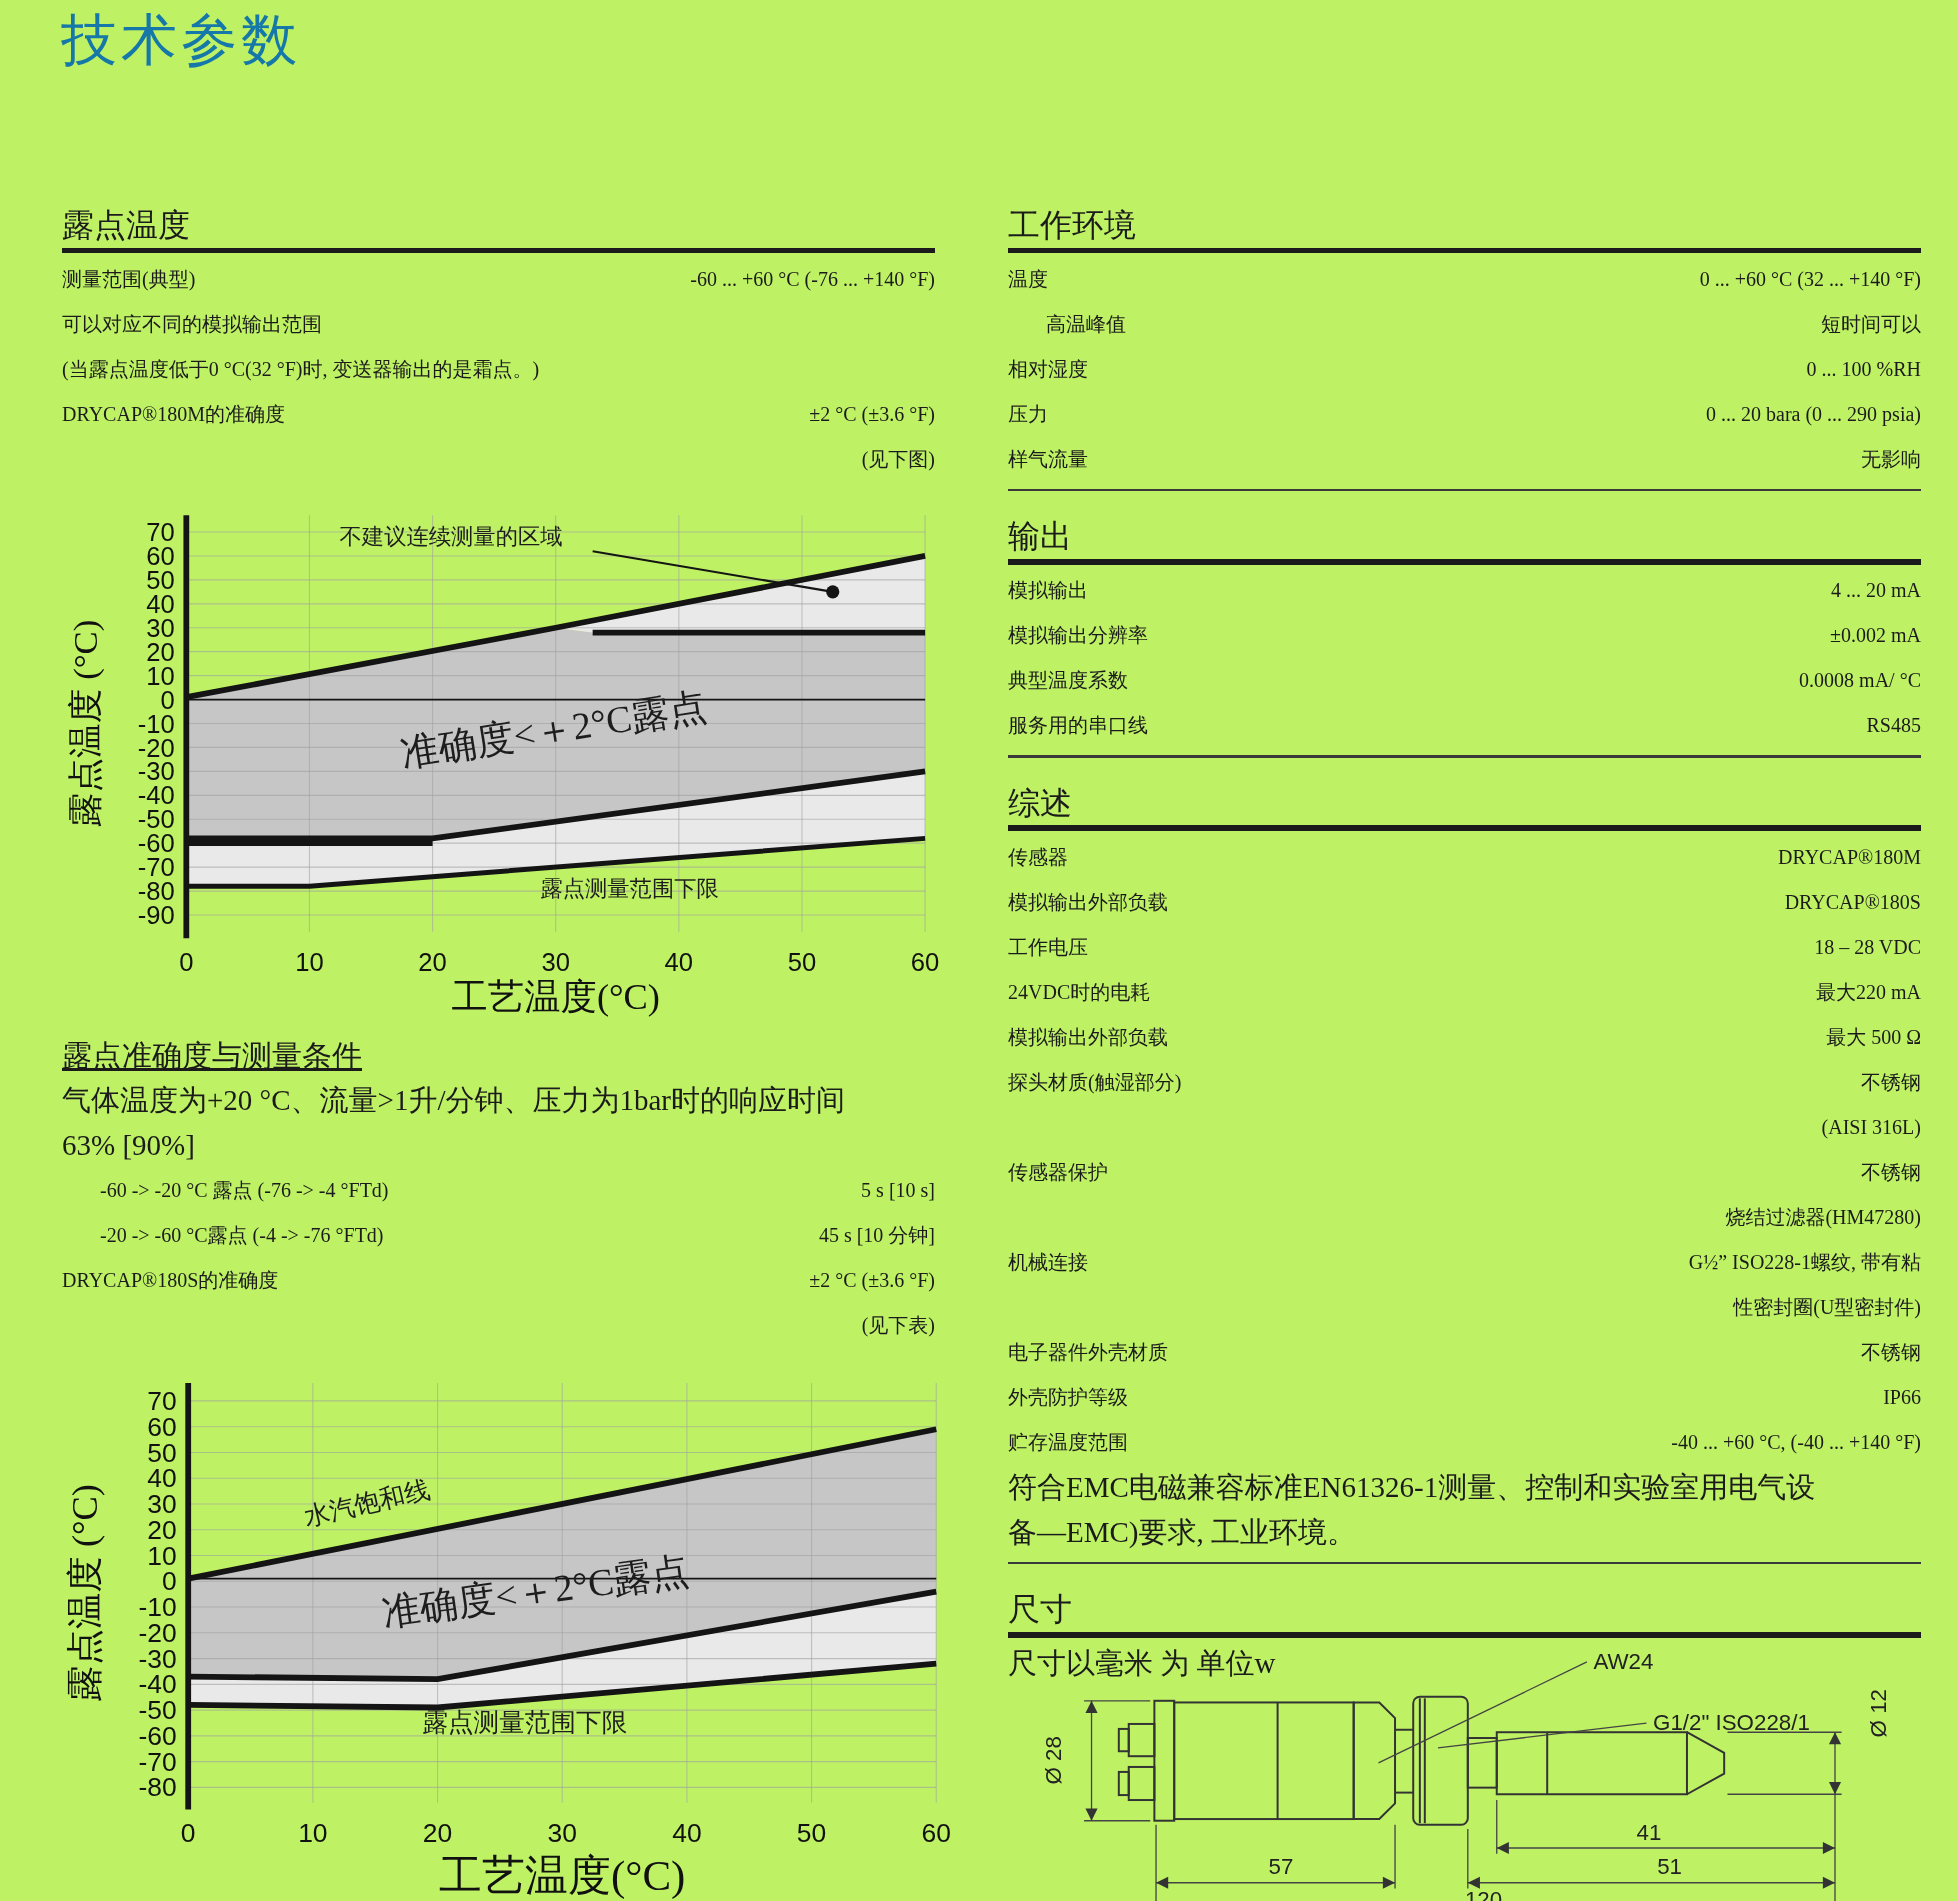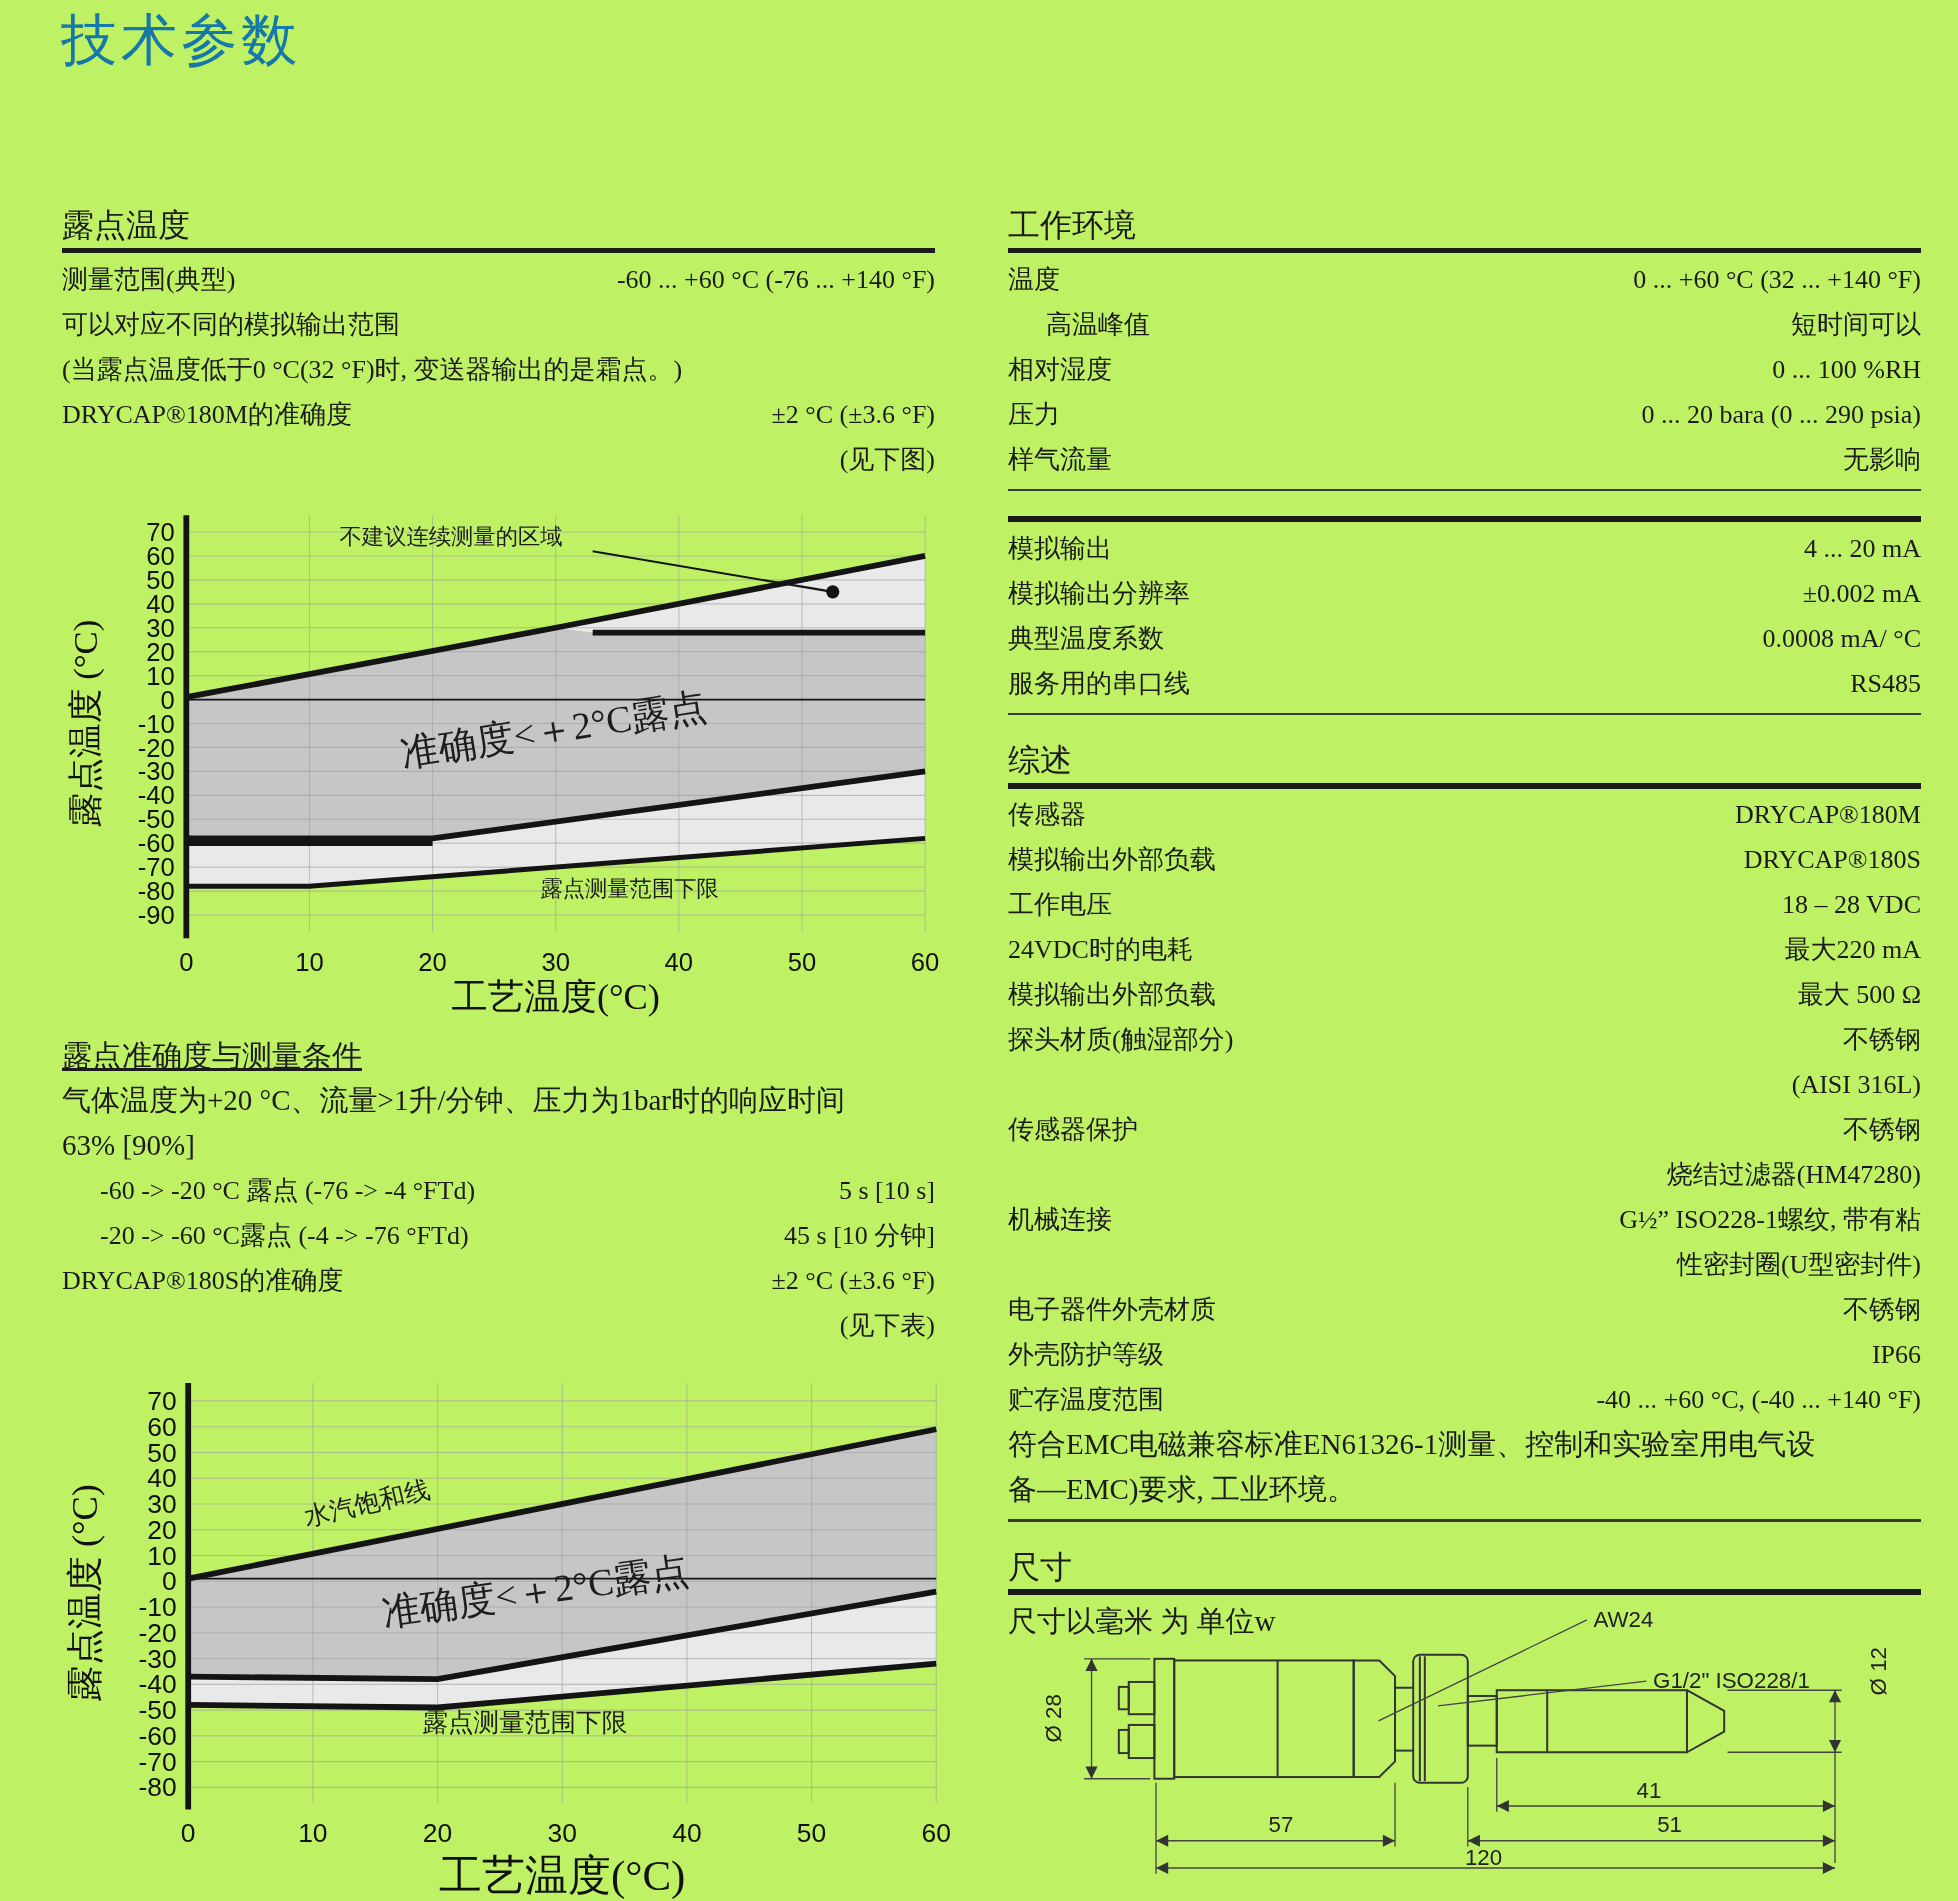--- a/index.html
+++ b/index.html
@@ -6,21 +6,21 @@
   .page{position:relative;width:1958px;height:1902px;background:#bef264;overflow:hidden;
         font-family:"Liberation Serif","DejaVu Serif",serif;color:#1b1b1b;}
   .title{position:absolute;left:61px;top:3.3px;margin:0;font-size:56px;font-weight:400;
          letter-spacing:4.1px;color:#1678a8;}
   .col-left{position:absolute;left:62px;top:205px;width:873px;}
   .col-right{position:absolute;left:1008px;top:205px;width:913px;}
   .sec{margin-bottom:25px;}
   .sec-heading{font-size:32px;line-height:40px;margin-bottom:2.5px;}
   .rule-thick{height:5.8px;background:#1b1b1b;margin-bottom:3.3px;}
   .rule-thin{height:2.5px;background:#3a3a3a;margin-top:7.4px;}
-  .row{display:flex;justify-content:space-between;font-size:26px;line-height:45px;white-space:nowrap;}
+  .row{display:flex;justify-content:space-between;font-size:20px;line-height:45px;white-space:nowrap;}
   .row.indent .lbl{padding-left:38px;}
   .row .val{text-align:center;}
   .note{font-size:29px;line-height:45px;}
   .plain-heading{font-size:30px;text-decoration:underline;}
   svg.chart{display:block;margin:11.6px 0 15px 1.7px;}
   .tick{font-family:"Liberation Sans","DejaVu Sans",sans-serif;fill:#111;}
   .axis-label{fill:#111;}
   .anno{fill:#1d1d1d;}
   .sec-dim{position:relative;height:331px;margin-bottom:0;}
   svg.drawing{position:absolute;left:0;top:58px;}
@@ -227,20 +227,21 @@
             <span class="lbl">压力</span>
             <span class="val">0 ... 20 bara (0 ... 290 psia)</span>
           </div>
           <div class="row">
             <span class="lbl">样气流量</span>
             <span class="val">无影响</span>
           </div>
           <div class="rule-thin"></div>
         </section>
         <section class="sec">
+          <div class="sec-heading">输出</div>
           <div class="rule-thick"></div>
           <div class="row">
             <span class="lbl">模拟输出</span>
             <span class="val">4 ... 20 mA</span>
           </div>
           <div class="row">
             <span class="lbl">模拟输出分辨率</span>
             <span class="val">±0.002 mA</span>
           </div>
           <div class="row">

